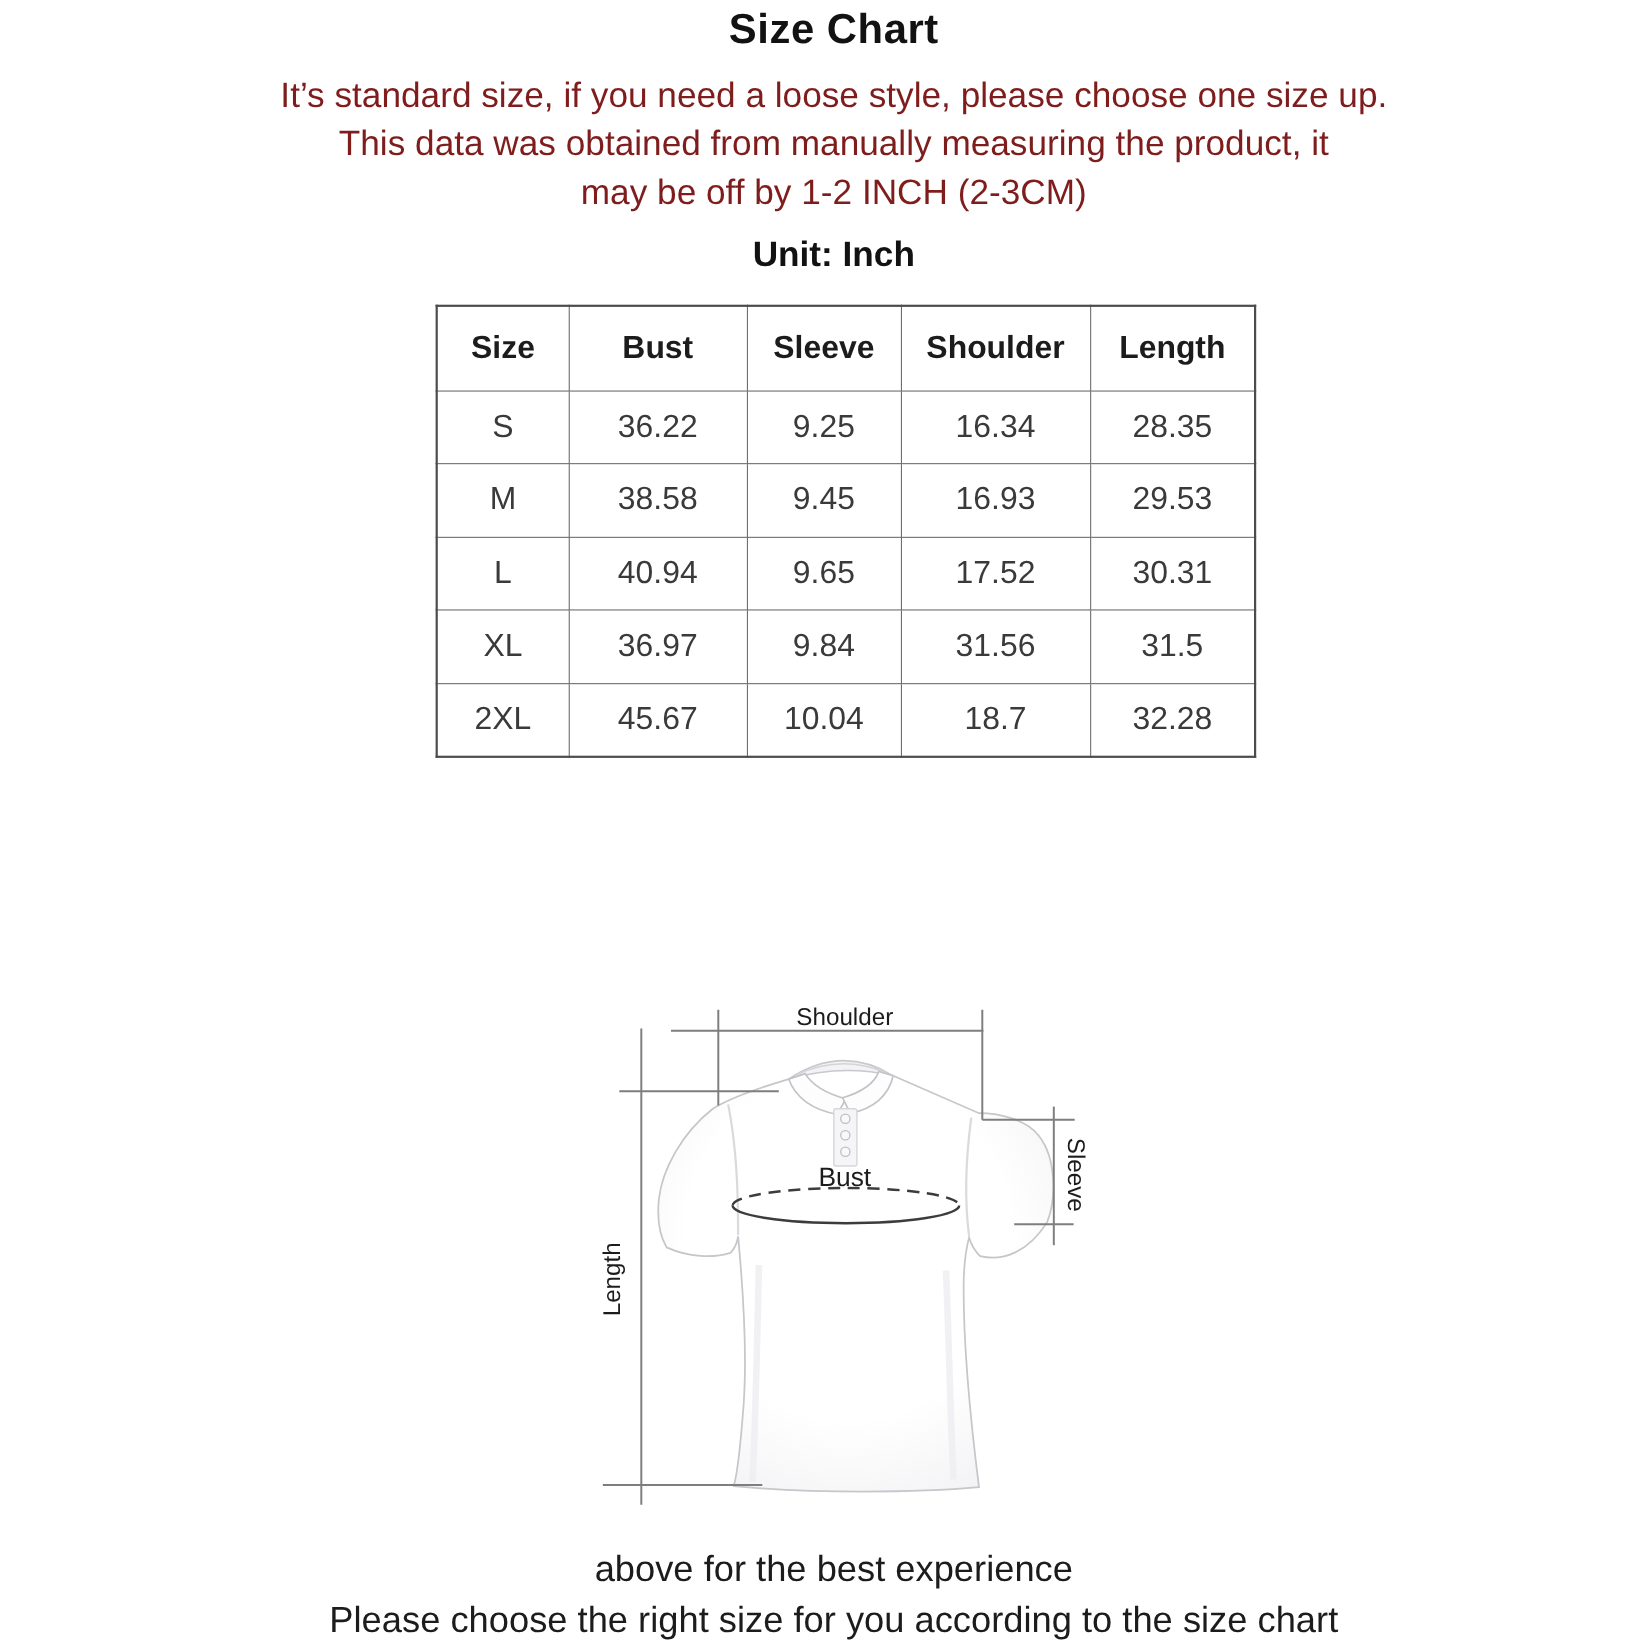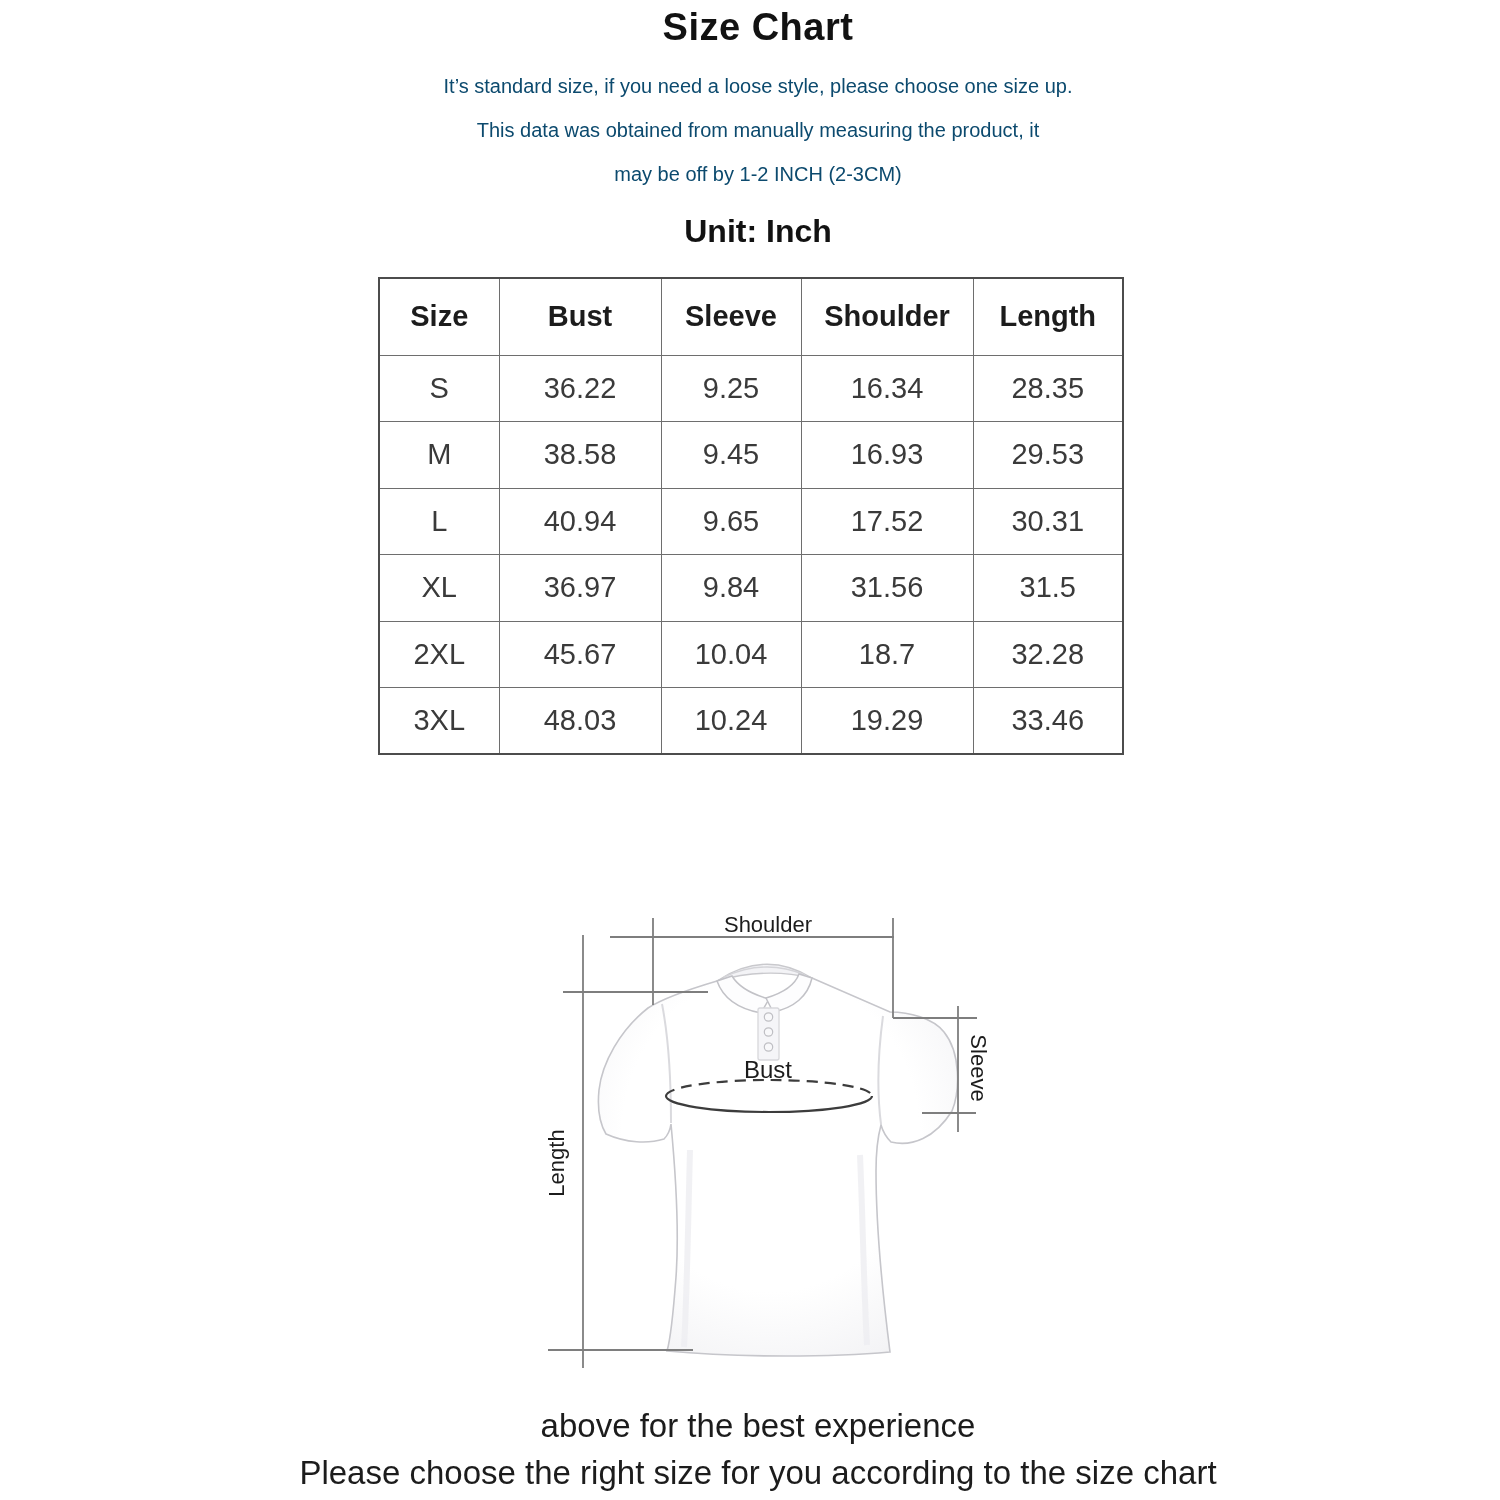--- a/index.html
+++ b/index.html
@@ -11,24 +11,24 @@
     overflow:hidden;
     position:relative;
   }
   .abs { position:absolute; }
   .center { width:1500px; text-align:center;padding-left:16px; }
 
   #page-title {
     top:6px; font-size:38px; font-weight:700; color:#121212;
     letter-spacing:0.5px;
   }
-  #size-note { top:64px; font-size:20px; line-height:44px; color:#0c4a6e; }
+  #size-note { top:64px; font-size:32px; line-height:44px; color:#7f1d1d; }
   #unit-label { top:213px; font-size:32px; font-weight:700; color:#121212; }
 
-  #size-table-wrap { left:378px; top:277px; width:744px; }
+  #size-table-wrap { left:396px; top:277px; width:744px; }
   table#size-table {
     border-collapse:collapse; table-layout:fixed; width:744px;
     border:2.5px solid #4c4c4c;
   }
   #size-table th, #size-table td {
     border:1.6px solid #6e6e6e;
     text-align:center; vertical-align:middle;
     font-size:29px;
   }
   #size-table th { height:77px; font-weight:700; color:#1c1c1c; }
@@ -102,27 +102,20 @@
         <td>31.56</td>
         <td>31.5</td>
       </tr>
       <tr>
         <td>2XL</td>
         <td>45.67</td>
         <td>10.04</td>
         <td>18.7</td>
         <td>32.28</td>
       </tr>
-      <tr>
-        <td>3XL</td>
-        <td>48.03</td>
-        <td>10.24</td>
-        <td>19.29</td>
-        <td>33.46</td>
-      </tr>
     </tbody>
   </table>
 </div>
 
 <div id="diagram-wrap" class="abs">
   <svg width="460" height="470" viewBox="0 0 460 470">
     <defs>
       <radialGradient id="shirtShade" cx="0.48" cy="0.42" r="0.75">
         <stop offset="0.55" stop-color="#ffffff"></stop>
         <stop offset="0.85" stop-color="#f4f4f6"></stop>

